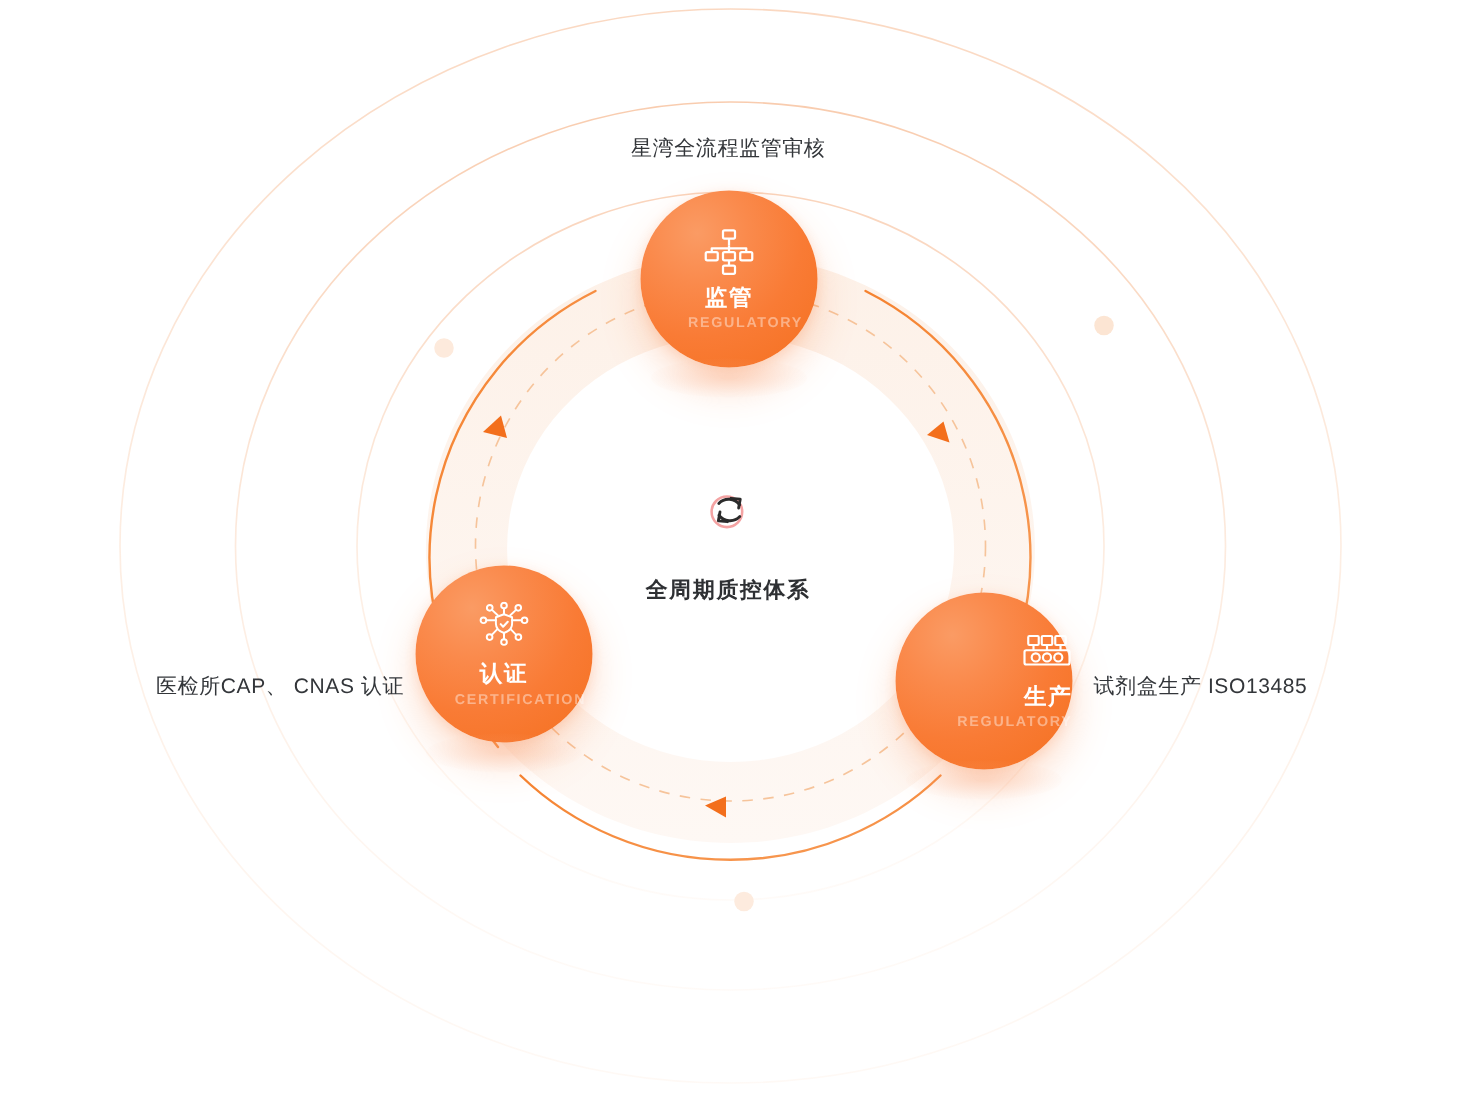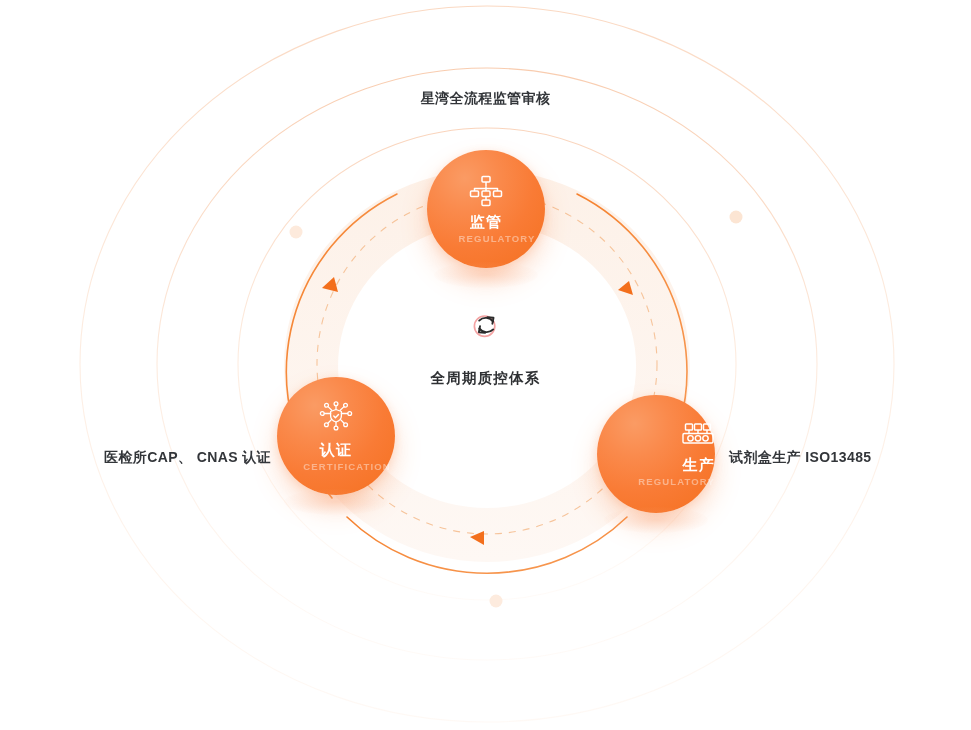--- a/index.html
+++ b/index.html
@@ -31,38 +31,38 @@
   .node .cn{
     font-size:15px;font-weight:700;color:#ffffff;letter-spacing:1.2px;
     line-height:1;margin-bottom:5px;
   }
   .node .en{
     font-size:9.5px;font-weight:700;letter-spacing:1.15px;line-height:1;
     color:rgba(255,255,255,0.42);
     padding-left:22px;
   }
 
-  #node-regulatory{left:427px;top:150px;}
+  #node-regulatory{left:427px;top:127px;}
   #node-certification{left:277px;top:377px;}
   #node-production{left:597px;top:395px;align-items:flex-end;}
 
   
   #center-block{
-    position:absolute;left:0;top:305px;width:971px;
+    position:absolute;left:0;top:320px;width:971px;
     display:flex;flex-direction:column;align-items:center;z-index:5;
   }
   #center-icon{line-height:0;margin-bottom:24px;}
   #center-title{
     font-size:14.5px;font-weight:700;color:#2e3033;letter-spacing:1.2px;
     white-space:nowrap;
   }
 
   
   .caption{
-    position:absolute;font-size:14px;font-weight:700;color:#33363a;
+    position:absolute;font-size:14px;font-weight:400;color:#33363a;
     letter-spacing:.4px;white-space:nowrap;z-index:7;
   }
   #caption-top{left:0;top:90px;width:971px;text-align:center;}
   #caption-left{left:72px;top:449px;margin-left:32px;}
   #caption-right{left:729px;top:449px;}
 </style>
 </head>
 <body>
 
 <div id="stage">

